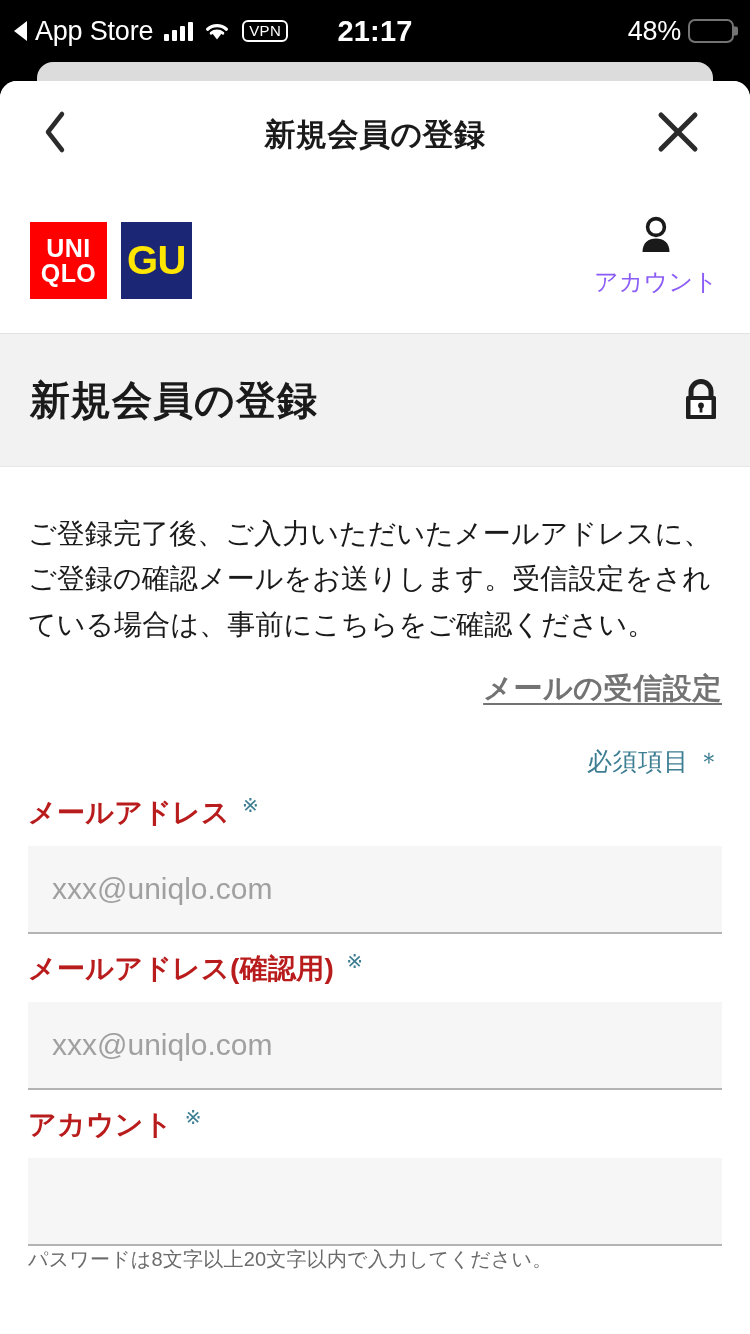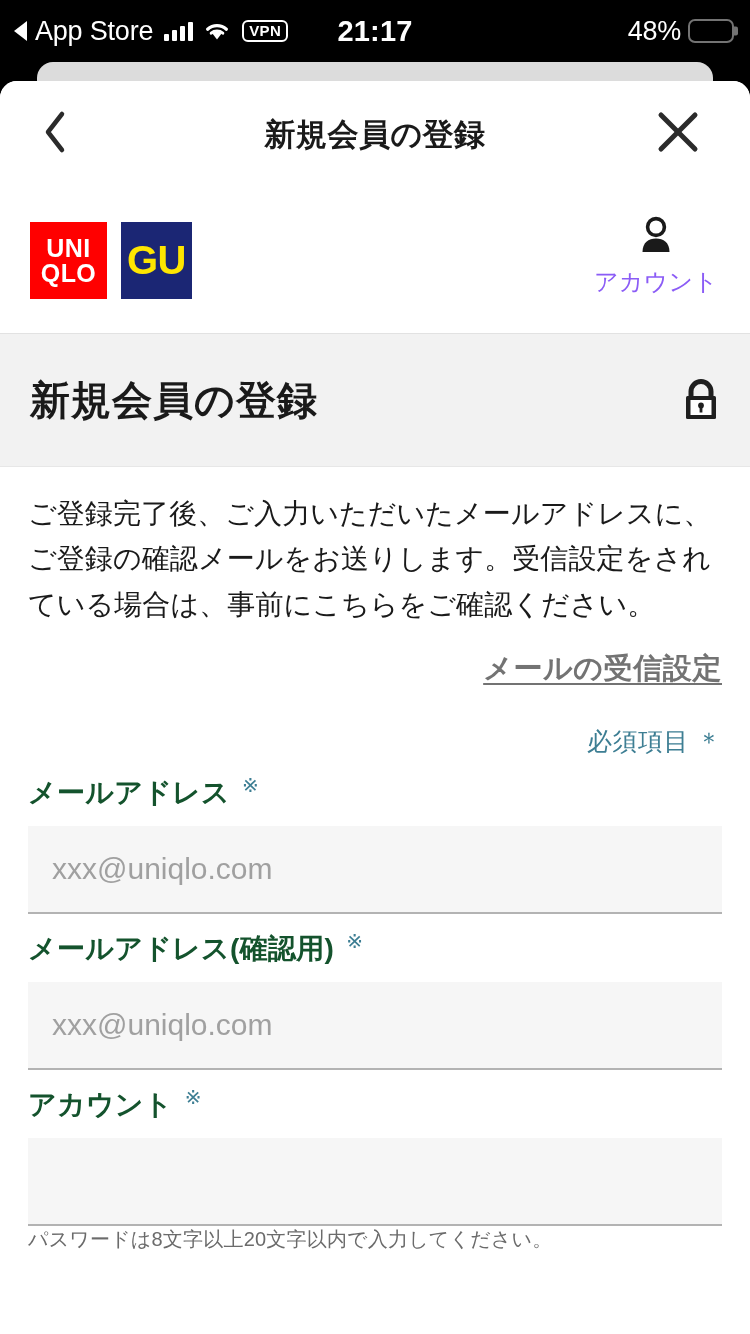--- a/index.html
+++ b/index.html
@@ -68,21 +68,21 @@
   .sb-signal i:nth-child(2) { height: 11px; }
   .sb-signal i:nth-child(3) { height: 15px; }
   .sb-signal i:nth-child(4) { height: 19px; }
 
   .sb-wifi { margin-left: 3px; display: inline-flex; align-items: center; }
   .sb-vpn {
     margin-left: 4px;
     border: 2px solid #ffffff;
     border-radius: 6px;
     font-size: 15px;
-    font-weight: bold;
+    font-weight: normal;
     padding: 1px 5px 2px 5px;
     line-height: 1.05;
     letter-spacing: 0.3px;
   }
 
   .sb-time {
     position: absolute;
     top: 0; left: 0;
     width: 750px;
     height: 62px;
@@ -256,21 +256,21 @@
     top: 50%;
     transform: translateY(-50%);
     display: flex;
     align-items: center;
   }
 
   
   .content { padding: 0 28px; }
 
   .lead-text {
-    margin-top: 24px;
+    margin-top: 44px;
     font-size: 28px;
     line-height: 1.62;
     color: #1a1a1a;
     letter-spacing: 0.1px;
   }
 
   .mail-link-row {
     margin-top: 22px;
     text-align: right;
   }
@@ -296,21 +296,21 @@
 
   .field { margin-top: 16px; }
   .field-label-row {
     display: flex;
     align-items: flex-start;
     gap: 12px;
   }
   .field-label {
     font-size: 28px;
     font-weight: bold;
-    color: #14532d;
+    color: #b91c1c;
     letter-spacing: 0.3px;
   }
   .req-mark {
     font-size: 20px;
     color: #3d7e93;
     line-height: 1;
     margin-top: 1px;
   }
 
   .input-box {

